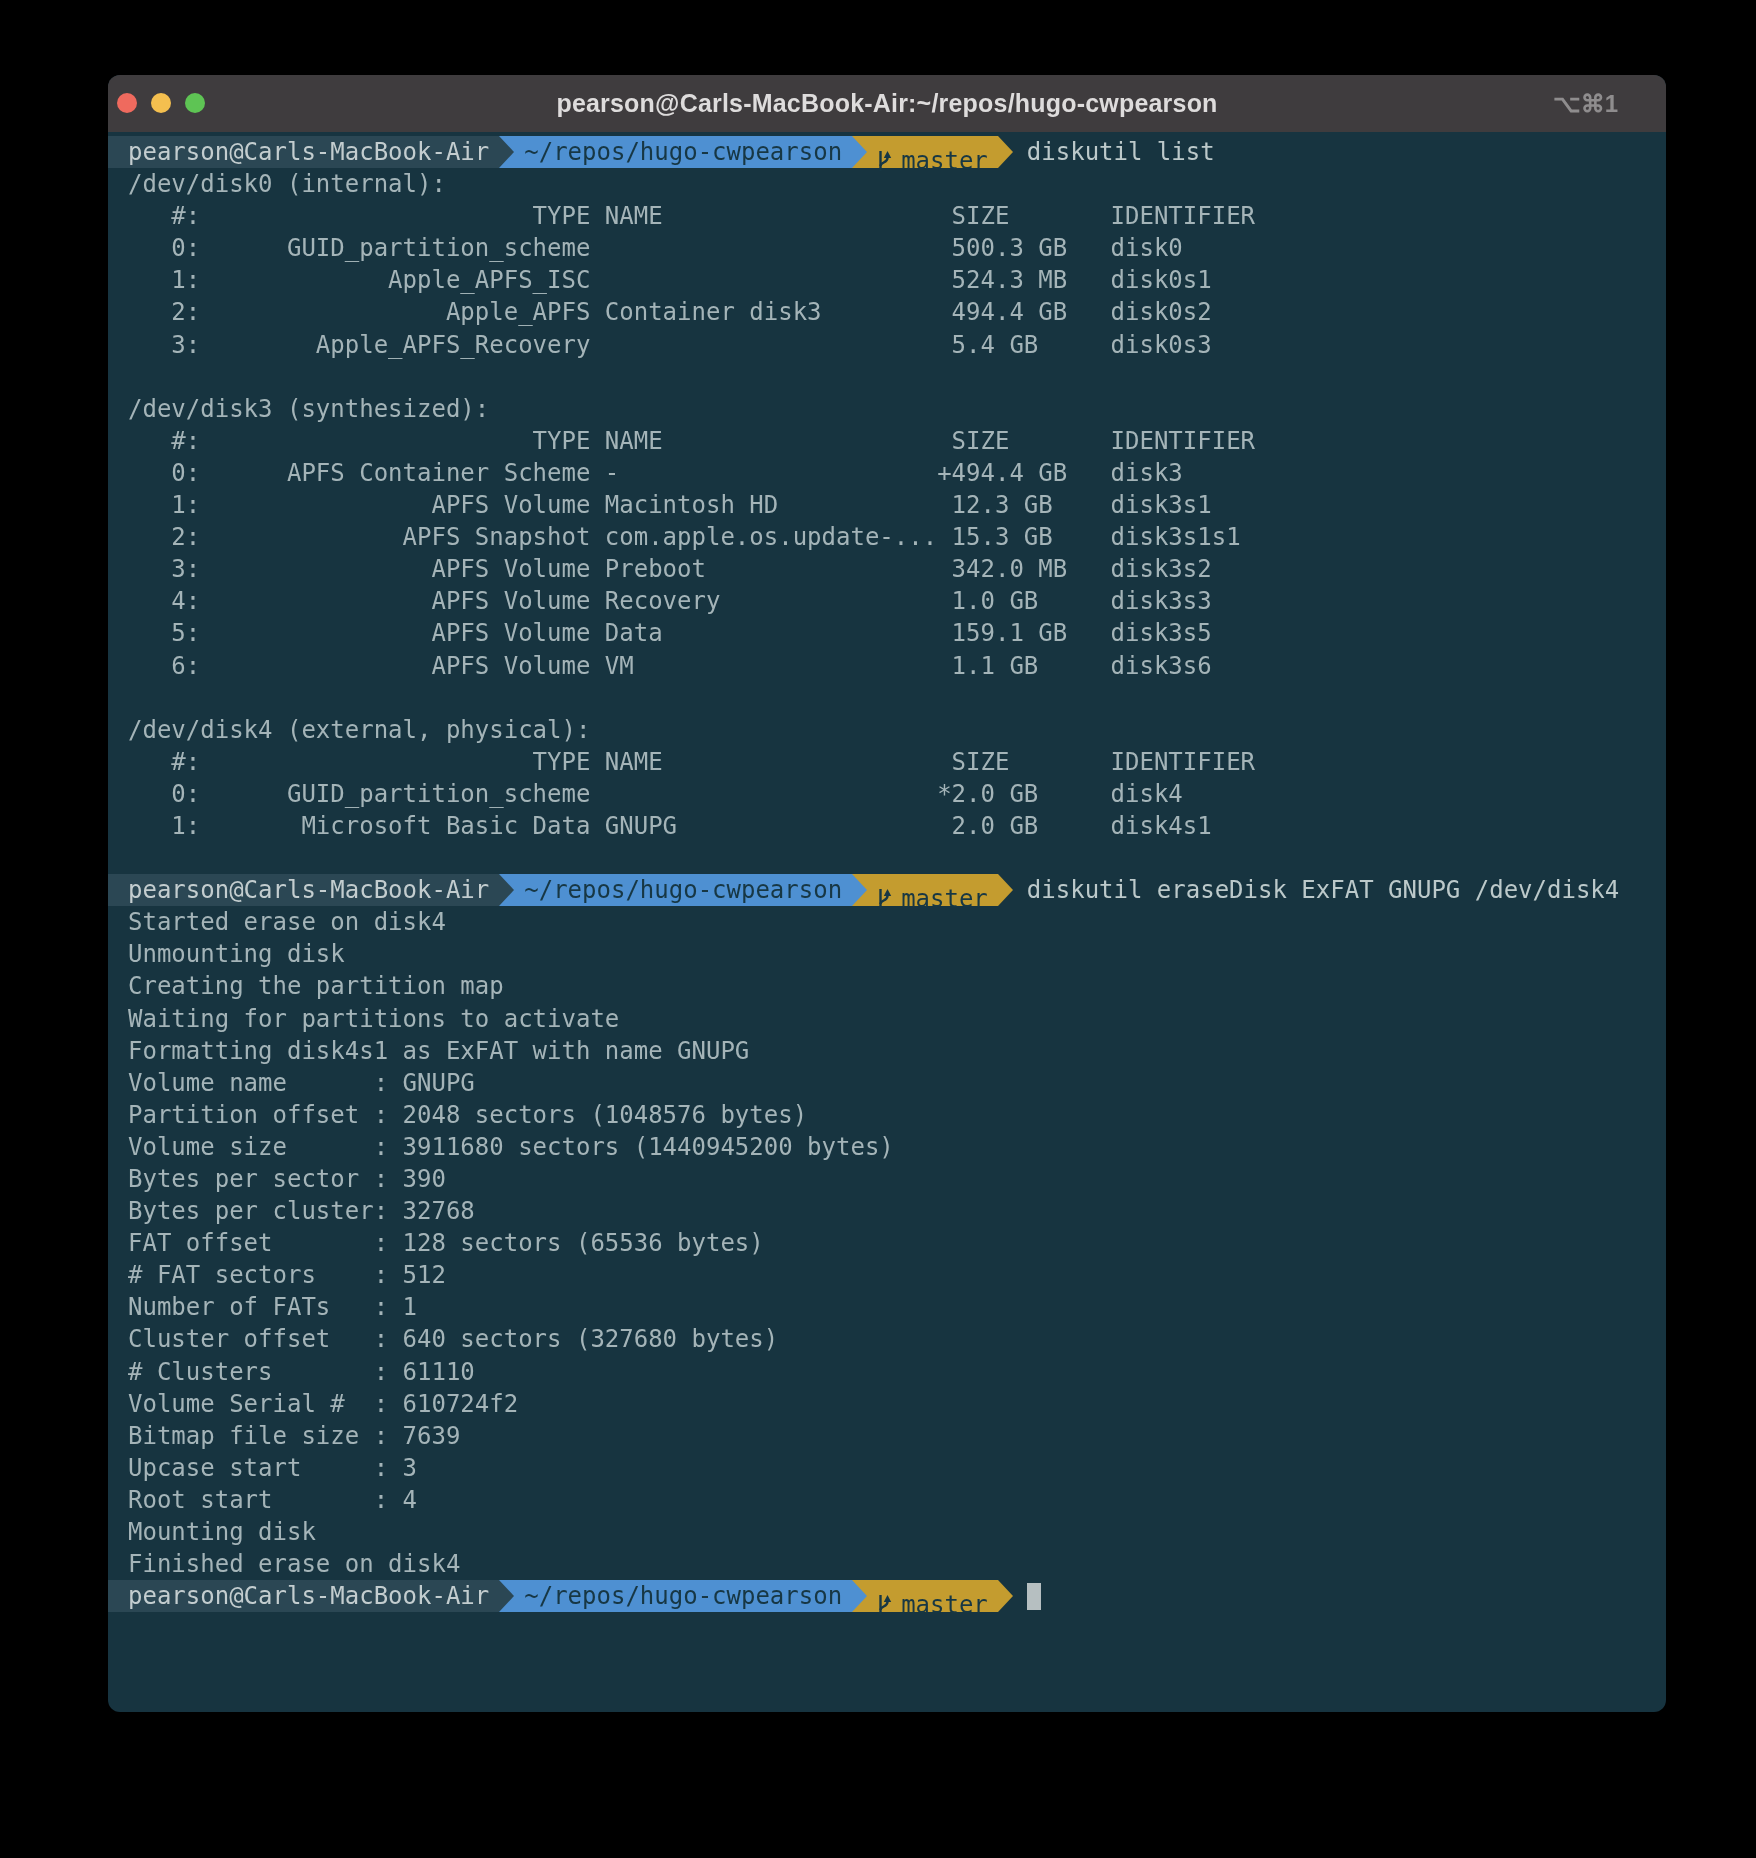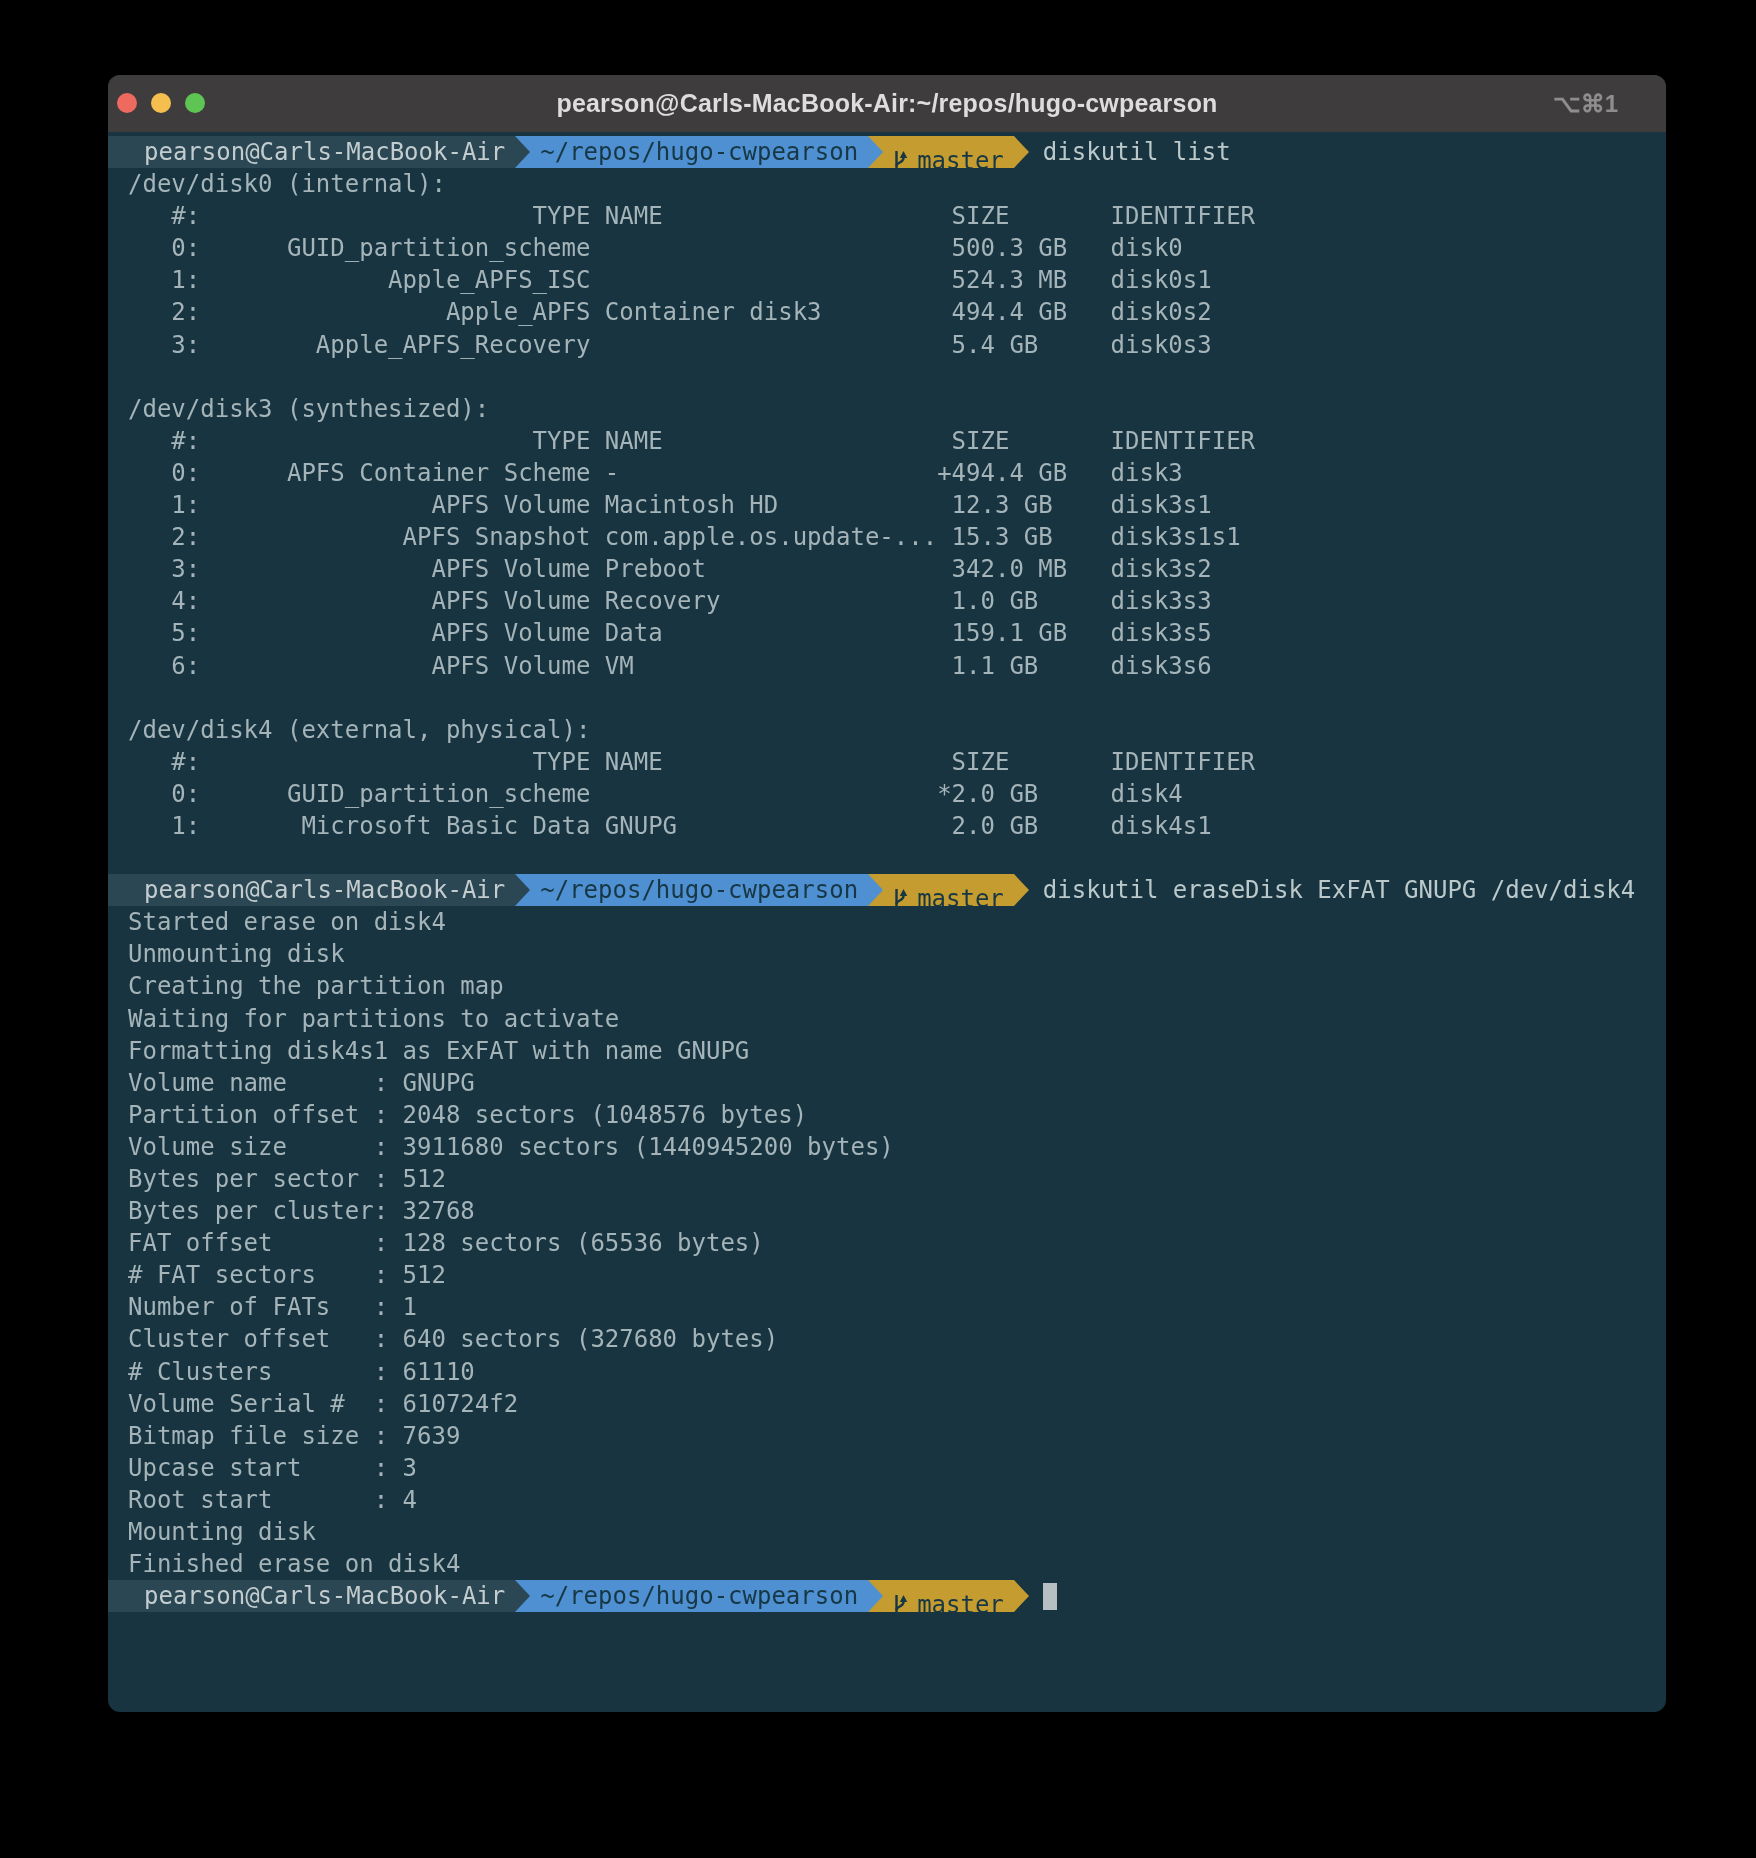--- a/index.html
+++ b/index.html
@@ -40,21 +40,21 @@
     padding:4px 0 0 20px;
     font-size:24px;line-height:32.1px;
     color:var(--c-output-text,#a4b4b8);
   }
   .line{white-space:pre;min-height:32.1px;}
   .prompt-line{
     display:flex;align-items:stretch;height:32.1px;
     margin-left:-20px;white-space:pre;
   }
   .seg{display:flex;align-items:center;}
-  .seg-host{background:var(--c-prompt-host-bg,#2b4754);color:var(--c-prompt-host-text,#c3cdcf);padding:0 10px 0 36px;text-align:center;}
+  .seg-host{background:var(--c-prompt-host-bg,#2b4754);color:var(--c-prompt-host-text,#c3cdcf);padding:0 10px 0 20px;text-align:center;}
   .seg-path{background:var(--c-prompt-path-bg,#4e90d2);color:var(--c-prompt-path-text,#173744);padding:0 10px;}
   .seg-branch{background:var(--c-prompt-branch-bg,#c49c2f);color:var(--c-prompt-branch-text,#173744);padding:17px 10px 0 8px;}
   .tri{
     width:0;height:0;
     border-top:16.05px solid transparent;
     border-bottom:16.05px solid transparent;
     border-left-width:15px;border-left-style:solid;
   }
   .cmd{color:var(--c-command-text,#bcc9ca);margin-left:14px;align-self:center;}
   .cursor{
@@ -110,21 +110,21 @@
             <path d="M12.5 2 L8.8 9 L16.2 9 Z" fill="#173744"></path>
           </svg><span>master</span></span><span class="tri" style="border-left-color: rgb(196, 156, 47);"></span><span class="cmd">diskutil eraseDisk ExFAT GNUPG /dev/disk4</span></div>
       <div class="line">Started erase on disk4</div>
       <div class="line">Unmounting disk</div>
       <div class="line">Creating the partition map</div>
       <div class="line">Waiting for partitions to activate</div>
       <div class="line">Formatting disk4s1 as ExFAT with name GNUPG</div>
       <div class="line">Volume name      : GNUPG</div>
       <div class="line">Partition offset : 2048 sectors (1048576 bytes)</div>
       <div class="line">Volume size      : 3911680 sectors (1440945200 bytes)</div>
-      <div class="line">Bytes per sector : 512</div>
+      <div class="line">Bytes per sector : 390</div>
       <div class="line">Bytes per cluster: 32768</div>
       <div class="line">FAT offset       : 128 sectors (65536 bytes)</div>
       <div class="line"># FAT sectors    : 512</div>
       <div class="line">Number of FATs   : 1</div>
       <div class="line">Cluster offset   : 640 sectors (327680 bytes)</div>
       <div class="line"># Clusters       : 61110</div>
       <div class="line">Volume Serial #  : 610724f2</div>
       <div class="line">Bitmap file size : 7639</div>
       <div class="line">Upcase start     : 3</div>
       <div class="line">Root start       : 4</div>

